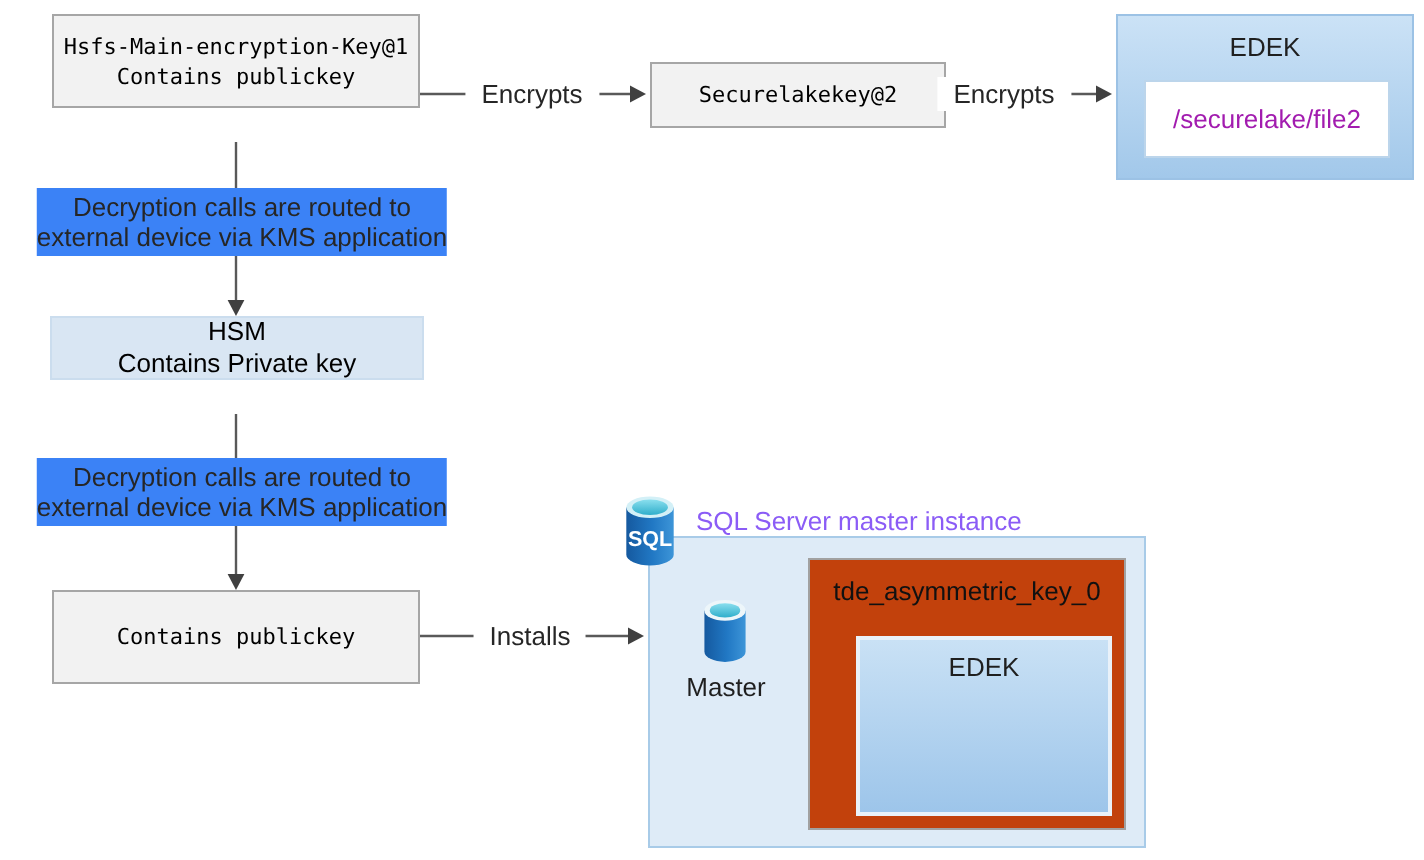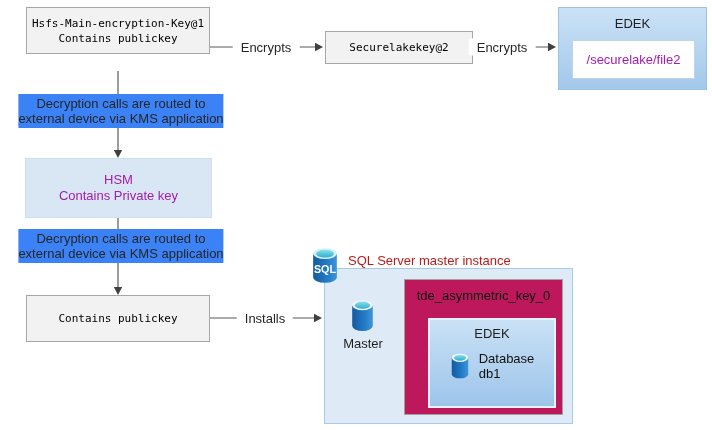--- a/index.html
+++ b/index.html
@@ -33,51 +33,51 @@
   .kms-note{
     position:absolute;transform:translate(-50%,-50%);background:#3b82f6;
     font-size:13px;line-height:15px;text-align:center;color:#262626;
     white-space:nowrap;padding:2px 0;
   }
   .note-top{left:121px;top:111px;}
   .note-bottom{left:121px;top:246px;}
 
   
   .box-hsm{
-    position:absolute;left:25px;top:158px;width:187px;height:60px;box-sizing:border-box;
+    position:absolute;left:25px;top:158px;width:187px;height:32px;box-sizing:border-box;
     background:#D9E6F3;border:1px solid #CBDDEE;
     display:flex;flex-direction:column;align-items:center;justify-content:center;
-    font-size:13px;line-height:16px;color:#a21caf;text-align:center;
+    font-size:13px;line-height:16px;color:#000000;text-align:center;
   }
 
   
   .box-edek-top{
     position:absolute;left:558px;top:7px;width:149px;height:83px;box-sizing:border-box;
     background:linear-gradient(180deg,#CBE2F6 0%,#A2C8EA 100%);border:1px solid #9CC2E5;
   }
   .box-edek-top .edek-title{display:block;text-align:center;margin-top:8px;font-size:13px;color:#1f1f1f;}
   .edek-file-box{
     position:absolute;left:13px;top:32px;width:123px;height:39px;box-sizing:border-box;
     background:#ffffff;border:1px solid #BCD5EB;
     display:flex;align-items:center;justify-content:center;font-size:13px;color:#a21caf;
   }
 
   
   .sql-outer{
     position:absolute;left:324px;top:268px;width:249px;height:156px;box-sizing:border-box;
     background:#DEEBF7;border:1px solid #A8CBE8;
   }
   .sql-icon{position:absolute;left:311px;top:246px;width:28px;height:39px;}
-  .sql-title{position:absolute;left:348px;top:253px;font-size:13px;color:#b91c1c;white-space:nowrap;}
+  .sql-title{position:absolute;left:348px;top:253px;font-size:13px;color:#8b5cf6;white-space:nowrap;}
   .master-icon{position:absolute;left:350px;top:298px;width:25px;height:35px;}
   .master-label{position:absolute;left:363px;top:336px;transform:translateX(-50%);font-size:13px;color:#1f1f1f;text-align:right;}
 
   .tde-box{
     position:absolute;left:404px;top:279px;width:159px;height:136px;box-sizing:border-box;
-    background:#be185d;border:1px solid #A1A1A1;
+    background:#c2410c;border:1px solid #A1A1A1;
   }
   .tde-title{display:block;text-align:center;margin-top:8px;font-size:13px;color:#111;white-space:nowrap;}
 
   .edek-inner{
     position:absolute;left:23px;top:38px;width:128px;height:90px;box-sizing:border-box;
     background:linear-gradient(180deg,#C9E1F5 0%,#9DC5EA 100%);border:2px solid #E9F1F9;
     display:flex;flex-direction:column;align-items:center;
   }
   .edek-inner .edek-title2{margin-top:6px;font-size:13px;color:#1f1f1f;}
   .db-row{display:flex;align-items:center;gap:9px;margin-top:10px;}
@@ -194,27 +194,16 @@
     <ellipse cx="12" cy="7" rx="7.4" ry="3.5" fill="url(#cylTop)"></ellipse>
   </svg>
   <div class="master-label">Master</div>
 
   
   <div class="tde-box">
     <span class="tde-title">tde_asymmetric_key_0</span>
 
     <div class="edek-inner">
       <span class="edek-title2">EDEK</span>
-      <div class="db-row">
-        <svg class="db-cyl" viewBox="0 0 24 34">
-          <path d="M2 7 L2 27 A 10 5 0 0 0 22 27 L22 7 Z" fill="url(#cylBody)"></path>
-          <ellipse cx="12" cy="7" rx="10" ry="5" fill="#EDF6FA"></ellipse>
-          <ellipse cx="12" cy="7" rx="7.4" ry="3.5" fill="url(#cylTop)"></ellipse>
-        </svg>
-        <div class="db-labels">
-          <div>Database</div>
-          <div>db1</div>
-        </div>
-      </div>
     </div>
   </div>
 
 </div>
 
 </body></html>

